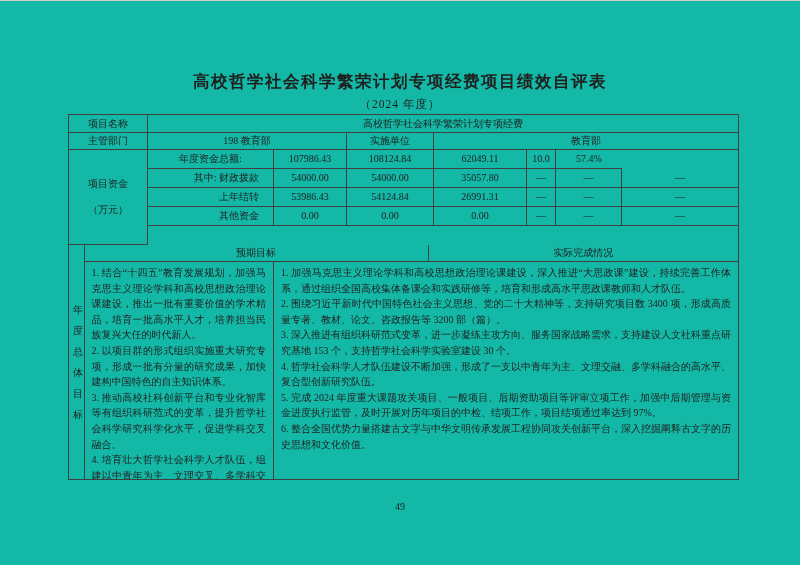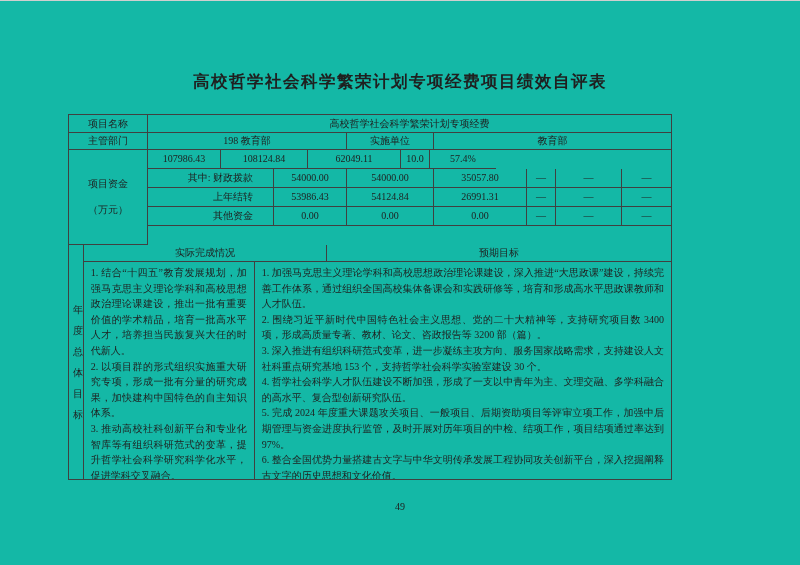--- a/index.html
+++ b/index.html
@@ -10,35 +10,35 @@
   }
   .title{
     position:absolute;top:70px;left:0;width:100%;text-align:center;
     font-size:16.5px;font-weight:bold;letter-spacing:1.5px;
   }
   .subtitle{
     position:absolute;top:96px;left:0;width:100%;text-align:center;
     font-size:11.5px;letter-spacing:1px;
   }
   .tbl{
-    position:absolute;left:68px;top:113px;width:604px;
+    position:absolute;left:68px;top:113px;width:671px;
     border:1px solid #404040;box-sizing:border-box;
   }
   .row{display:flex;flex-direction:row;}
   .cell{
     box-sizing:border-box;border-right:1px solid #404040;border-bottom:1px solid #404040;
     display:flex;align-items:center;justify-content:center;
     font-size:10px;line-height:12px;overflow:hidden;white-space:nowrap;
   }
   .row > .cell:last-child{border-right:none;}
   .fill{flex:1 1 auto;}
   .stack{display:flex;flex-direction:column;flex:1 1 auto;box-sizing:border-box;}
   .w1{width:79px;}
   .bold{font-weight:normal;}
-  .rlab{justify-content:flex-end;padding-right:20px;}
+  .rlab{justify-content:flex-end;padding-right:14px;}
   .coltwo{flex-direction:column;justify-content:center;gap:14px;}
   .vert{
     width:21px;border-bottom:none;display:block;
     padding:54px 4px 0 4px;text-align:center;word-break:break-all;
     line-height:21px;font-size:10px;white-space:normal;
   }
   .texty{
     align-items:flex-start;justify-content:flex-start;flex-direction:column;
     padding:3px 7px 0 7px;font-size:10px;line-height:15.6px;
     white-space:normal;text-align:justify;border-bottom:none;
@@ -48,20 +48,21 @@
   .pagenum{
     position:absolute;top:500px;left:0;width:100%;text-align:center;font-size:10px;
   }
 </style>
 </head>
 <body>
 
 <div class="page">
 
   <div class="title">高校哲学社会科学繁荣计划专项经费项目绩效自评表</div>
+  <div class="subtitle">（2024 年度）</div>
 
   <div class="tbl">
 
     <div class="row" style="height:18px">
       <div class="cell w1">项目名称</div>
       <div class="cell fill bold">高校哲学社会科学繁荣计划专项经费</div>
     </div>
 
     <div class="row" style="height:17px">
       <div class="cell w1">主管部门</div>
@@ -71,20 +72,21 @@
     </div>
 
     <div class="row" style="height:95px">
       <div class="cell w1 coltwo">
         <span>项目资金</span>
         <span>（万元）</span>
       </div>
       <div class="stack">
 
         <div class="row" style="height:19px">
+          <div class="cell" style="width:126px">年度资金总额:</div>
           <div class="cell" style="width:73px">107986.43</div>
           <div class="cell" style="width:87px">108124.84</div>
           <div class="cell" style="width:93px">62049.11</div>
           <div class="cell" style="width:29px">10.0</div>
           <div class="cell" style="width:66px">57.4%</div>
         </div>
 
         <div class="row" style="height:19px">
           <div class="cell rlab" style="width:126px">其中: 财政拨款</div>
           <div class="cell" style="width:73px">54000.00</div>
@@ -114,22 +116,22 @@
           <div class="cell" style="width:66px">—</div>
           <div class="cell fill">—</div>
         </div>
       </div>
     </div>
 
     <div class="row" style="height:234px">
       <div class="cell vert">年度总体目标</div>
       <div class="stack">
         <div class="row" style="height:17px">
+          <div class="cell w-exp">预期目标</div>
           <div class="cell fill">实际完成情况</div>
-          <div class="cell w-exp">预期目标</div>
         </div>
         <div class="row" style="height:217px">
           <div class="cell texty w-exp">
             <p>1. 结合“十四五”教育发展规划，加强马克思主义理论学科和高校思想政治理论课建设，推出一批有重要价值的学术精品，培育一批高水平人才，培养担当民族复兴大任的时代新人。</p>
             <p>2. 以项目群的形式组织实施重大研究专项，形成一批有分量的研究成果，加快建构中国特色的自主知识体系。</p>
             <p>3. 推动高校社科创新平台和专业化智库等有组织科研范式的变革，提升哲学社会科学研究科学化水平，促进学科交叉融合。</p>
             <p>4. 培育壮大哲学社会科学人才队伍，组建以中青年为主、文理交叉、多学科交融的复合型、高水平社科创新团队。</p>
 
           </div>
           <div class="cell texty fill">

